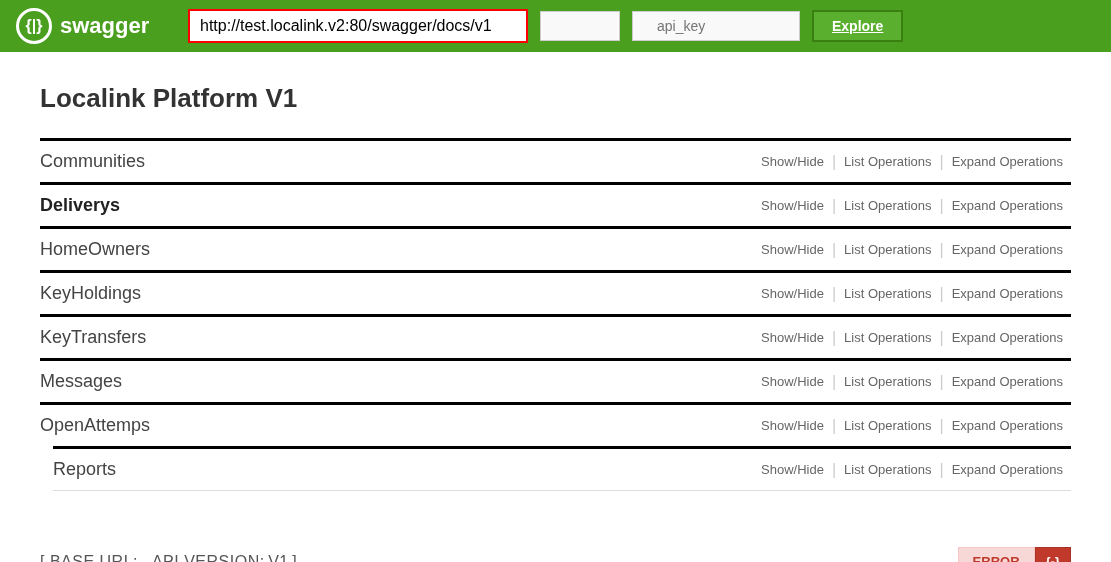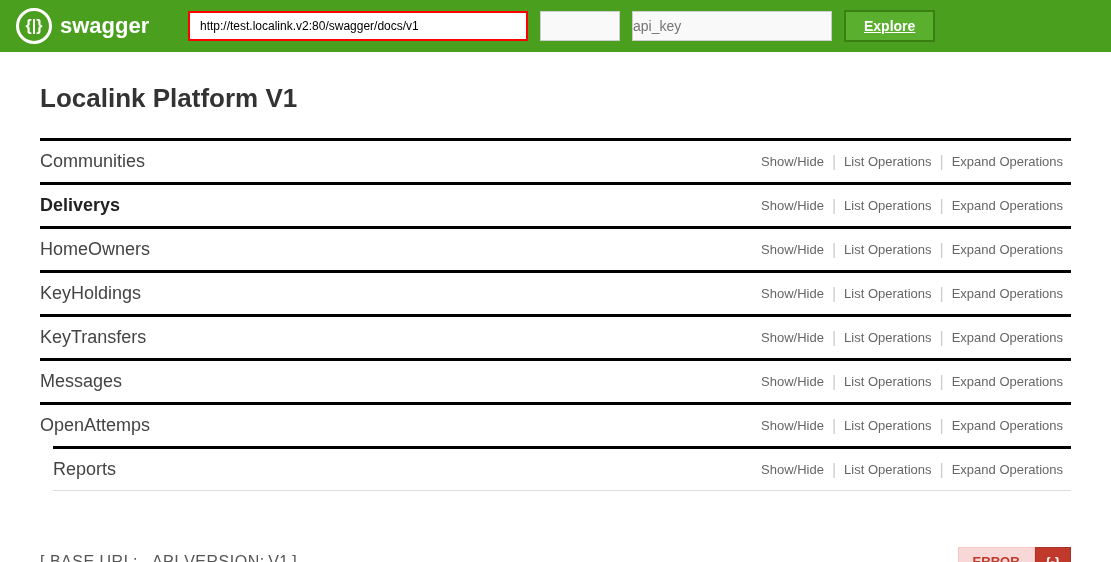--- a/index.html
+++ b/index.html
@@ -31,38 +31,38 @@
       display: flex;
       align-items: center;
       justify-content: center;
       color: white;
       font-size: 16px;
       font-weight: bold;
     }
     .url-input {
       border: 2px solid red;
       padding: 6px 10px;
-      font-size: 12px;
+      font-size: 16px;
       width: 340px;
       outline: none;
     }
     .auth-input {
       border: 1px solid #ccc;
       background: #f9f9f9;
       padding: 6px 10px;
       font-size: 14px;
       width: 80px;
       color: #ccc;
     }
     .api-key-input {
       border: 1px solid #ccc;
       background: #f9f9f9;
-      padding: 6px 0;
+      padding: 6px 24px;
       font-size: 14px;
-      width: 200px;
+      width: 168px;
       color: #aaa;
       outline: none;
     }
     .explore-btn {
       background: #4a9f1f;
       color: white;
       border: 2px solid #3a8010;
       padding: 6px 18px;
       font-size: 14px;
       font-weight: bold;

